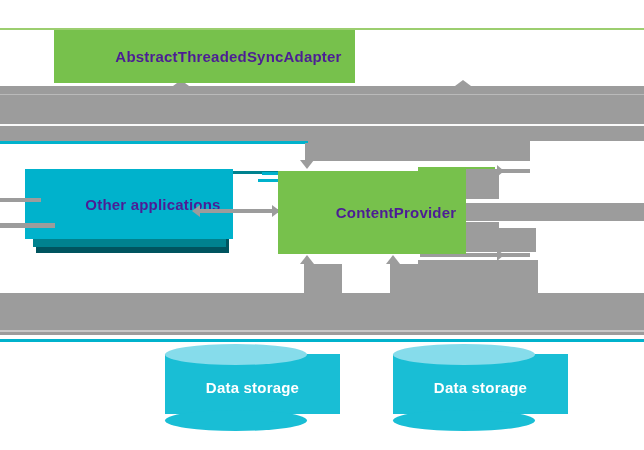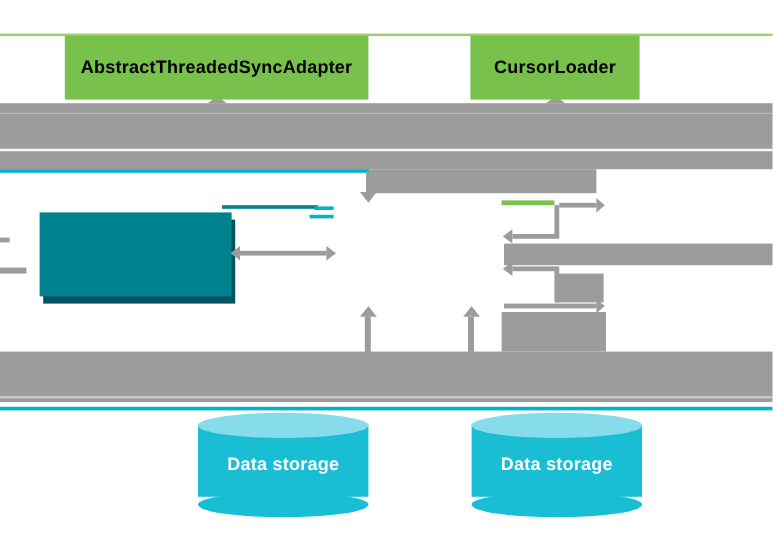--- a/index.html
+++ b/index.html
@@ -1,24 +1,24 @@
 <!DOCTYPE html>
 <html><head>
 <meta charset="utf-8">
 <style>
   html,body{margin:0;padding:0;background:#ffffff;}
   #canvas{
     position:relative;width:644px;height:450px;background:#ffffff;
     font-family:"Liberation Sans","DejaVu Sans",sans-serif;overflow:hidden;
   }
-  .abs{position:absolute;}
+  .abs{position:absolute;padding-left:33px;}
   .node{
     position:absolute;display:flex;align-items:center;justify-content:center;
-    color:#000000;font-size:15px;font-weight:bold;letter-spacing:.2px;
-    text-align:center;white-space:nowrap;
+    color:#4c1d95;font-size:15px;font-weight:bold;letter-spacing:.2px;
+    text-align:center;white-space:nowrap;padding-left:48px;
   }
   .green{background:#77C14C;}
   .cyan{background:#00B2CC;}
   .gray{background:#9C9C9C;}
   .tri{position:absolute;width:0;height:0;}
   .cyl-label{
     position:absolute;left:0;right:0;display:flex;align-items:center;justify-content:center;
     color:#fff;font-size:15px;font-weight:bold;letter-spacing:.2px;
   }
   .ellipse{position:absolute;border-radius:50%;}
@@ -64,20 +64,23 @@
 
   <div class="tri" style="left:419px;top:218px;border-top:6px solid transparent;border-bottom:6px solid transparent;border-right:8px solid #9C9C9C;"></div>
   <div class="abs gray" style="left:427px;top:222px;width:39px;height:4px;"></div>
   <div class="abs gray" style="left:462px;top:224px;width:4px;height:28px;"></div>
 
   <div class="abs gray" style="left:420px;top:253px;width:77px;height:4px;"></div>
   <div class="tri" style="left:497px;top:249px;border-top:6px solid transparent;border-bottom:6px solid transparent;border-left:7px solid #9C9C9C;"></div>
 
   <div class="abs" style="left:36px;top:183px;width:160px;height:70px;background:#00545F;"></div>
   <div class="abs" style="left:33px;top:177px;width:160px;height:70px;background:#00828F;"></div>
+  <div class="node cyan" style="left:25px;top:169px;width:160px;height:70px;">
+    <span>Other applications</span>
+  </div>
 
   <div class="abs gray" style="left:200px;top:209px;width:72px;height:4px;"></div>
   <div class="tri" style="left:192px;top:205px;border-top:6px solid transparent;border-bottom:6px solid transparent;border-right:8px solid #9C9C9C;"></div>
   <div class="tri" style="left:272px;top:205px;border-top:6px solid transparent;border-bottom:6px solid transparent;border-left:8px solid #9C9C9C;"></div>
 
   <div class="abs gray" style="left:0;top:198px;width:8px;height:4px;"></div>
   <div class="abs gray" style="left:0;top:223px;width:22px;height:5px;"></div>
 
   <div class="abs gray" style="left:0;top:293px;width:644px;height:42px;"></div>
   <div class="abs" style="left:0;top:330px;width:644px;height:2px;background:rgba(255,255,255,.45);"></div>
@@ -85,22 +88,22 @@
   <div class="tri" style="left:300px;top:255px;border-left:7px solid transparent;border-right:7px solid transparent;border-bottom:9px solid #9C9C9C;"></div>
   <div class="abs gray" style="left:304px;top:264px;width:5px;height:30px;"></div>
   <div class="tri" style="left:386px;top:255px;border-left:7px solid transparent;border-right:7px solid transparent;border-bottom:9px solid #9C9C9C;"></div>
   <div class="abs gray" style="left:390px;top:264px;width:5px;height:30px;"></div>
 
   <div class="abs" style="left:0;top:339px;width:644px;height:3px;background:#00B2CC;"></div>
 
   <div class="node green" style="left:54px;top:30px;width:253px;height:53px;">
     <span>AbstractThreadedSyncAdapter</span>
   </div>
-  <div class="node green" style="left:392px;top:30px;width:141px;height:53px;">
-    <span>CursorLoader</span>
+  <div class="node green" style="left:278px;top:171px;width:140px;height:83px;">
+    <span>ContentProvider</span>
   </div>
 
 
   <div class="abs" style="left:165px;top:344px;width:142px;height:88px;">
     <div class="abs" style="left:0;top:10px;width:142px;height:60px;background:#19BED5;"></div>
     <div class="ellipse" style="left:0;top:66px;width:142px;height:21px;background:#19BED5;"></div>
     <div class="ellipse" style="left:0;top:0;width:142px;height:21px;background:#86DCEB;"></div>
     <div class="cyl-label" style="top:30px;height:26px;">Data storage</div>
   </div>
   <div class="abs" style="left:393px;top:344px;width:142px;height:88px;">

